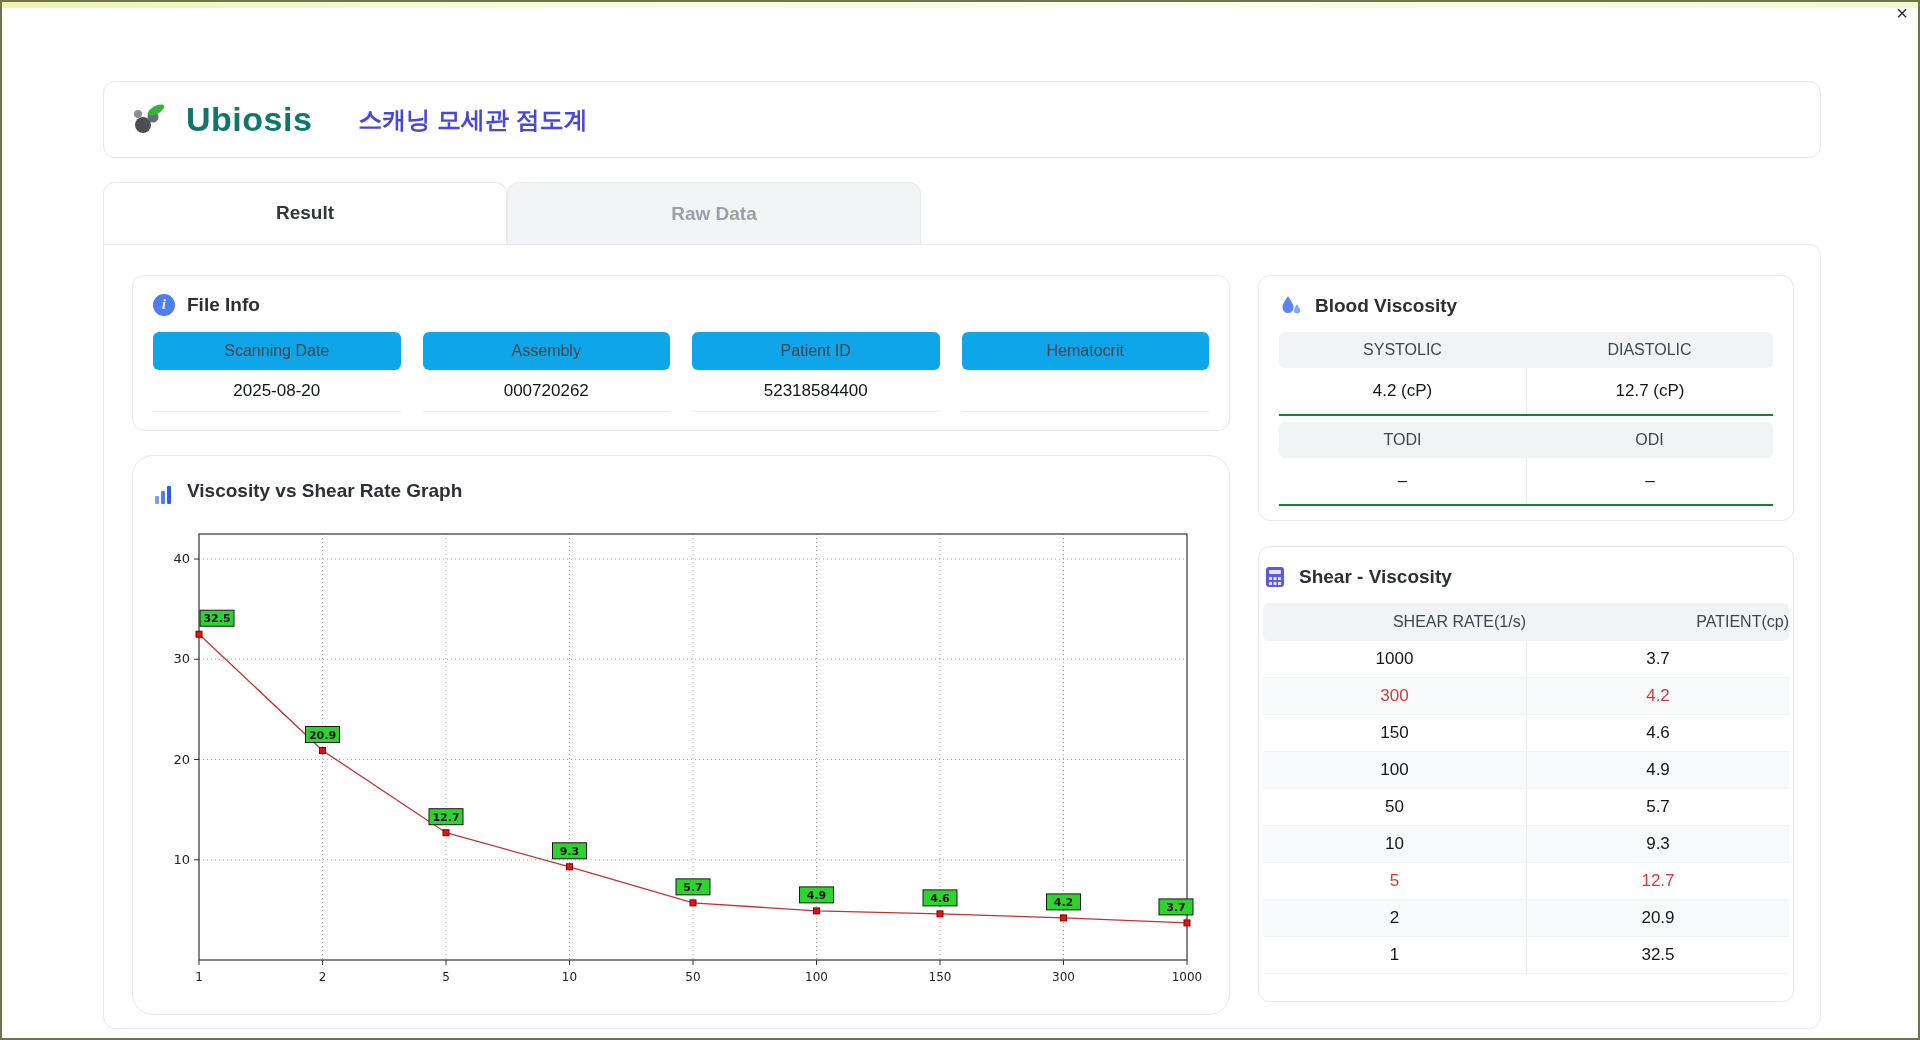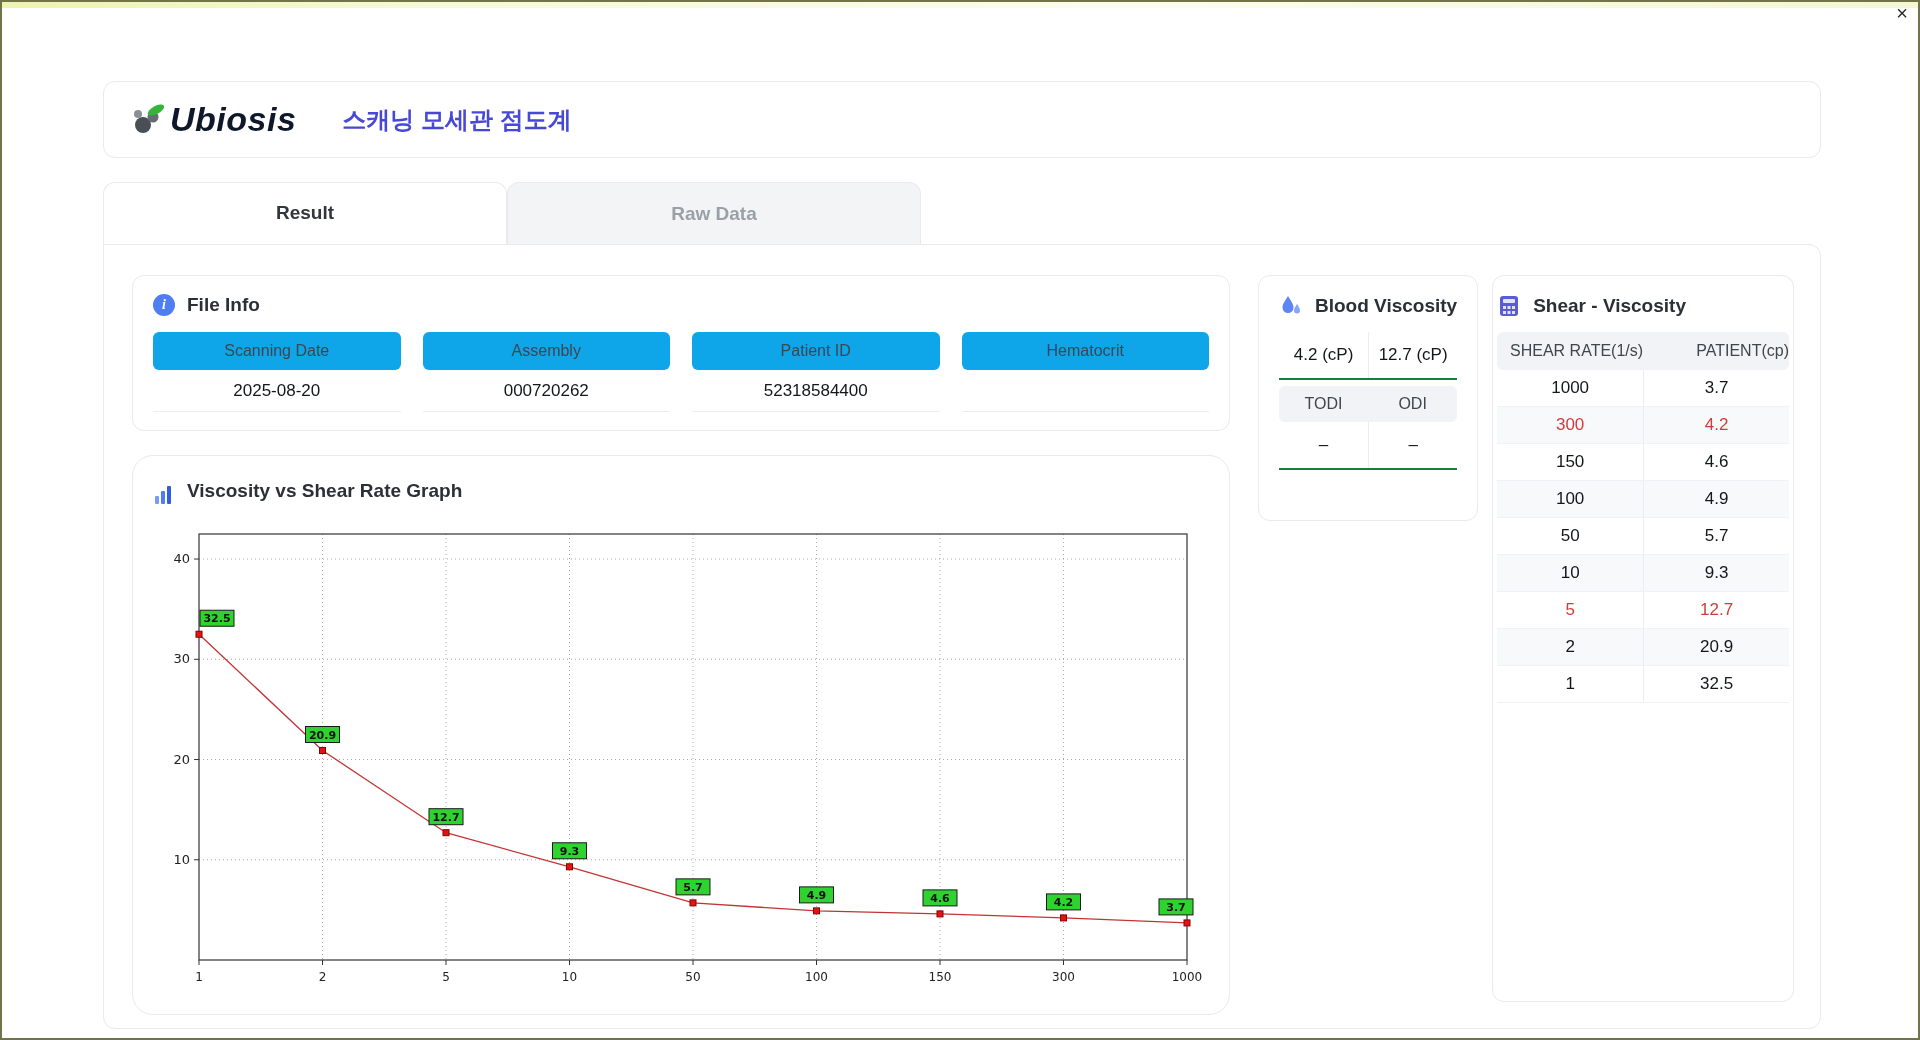--- a/index.html
+++ b/index.html
@@ -34,23 +34,22 @@
   }
 
   
   .header-card {
     height:77px;
     display:flex; align-items:center;
     padding-left:26px;
   }
   .logo { display:flex; align-items:center; }
   .logo-text {
-    font-size:34px; font-weight:700; color:#0f172a; letter-spacing:0.5px;
-    margin-left:2px;
-    font-style:italic;
+    font-size:34px; font-weight:700; color:#0f766e; letter-spacing:0.5px;
+    margin-left:18px;
   }
   .app-title {
     margin-left:46px;
     font-size:24px; font-weight:700; color:#4747d8;
   }
 
   
   .tabs { display:flex; margin-top:24px; position:relative; z-index:2; }
   .tab {
     height:62px; display:flex; align-items:center; justify-content:center;
@@ -71,21 +70,21 @@
   
   .content-card {
     height:785px;
     border-radius:0 12px 12px 12px;
     display:flex;
     padding:30px 26px 26px 28px;
     gap:28px;
     position:relative; z-index:1;
   }
   .left-col { width:1098px; display:flex; flex-direction:column; gap:24px; }
-  .right-col { flex:1; display:flex; gap:14px; }
+  .right-col { flex:1; display:flex; flex-direction:column; gap:25px; }
 
   .section-header { display:flex; align-items:center; gap:12px; }
   .section-title { font-size:19px; font-weight:700; color:#2b3038; }
 
   
   .info-icon {
     width:22px; height:22px; border-radius:50%;
     background:#4f7df2; color:#fff;
     display:inline-flex; align-items:center; justify-content:center;
     font-size:14px; font-weight:700; font-family:"Liberation Serif", serif;
@@ -291,20 +290,24 @@
 
       <div class="card bv-card">
         <div class="section-header">
           <svg class="svg-icon" width="24" height="24" viewBox="0 0 24 24">
             <path d="M9 2 C6.2 7 3.5 9.5 3.5 13.5 a5.5 5.5 0 0 0 11 0 C14.5 9.5 11.8 7 9 2 Z" fill="#5b86f4"></path>
             <path d="M18 10 C16.5 12.8 15 14.2 15 16.4 a3 3 0 0 0 6 0 C21 14.2 19.5 12.8 18 10 Z" fill="#86a6f7"></path>
           </svg>
           <span class="section-title">Blood Viscosity</span>
         </div>
         <div class="bv-table">
+          <div class="bv-labelbar">
+            <span>SYSTOLIC</span>
+            <span>DIASTOLIC</span>
+          </div>
           <div class="bv-values">
             <div class="cell">4.2 (cP)</div>
             <div class="cell">12.7 (cP)</div>
           </div>
           <div class="bv-labelbar" style="margin-top:6px;">
             <span>TODI</span>
             <span>ODI</span>
           </div>
           <div class="bv-values">
             <div class="cell">–</div>

